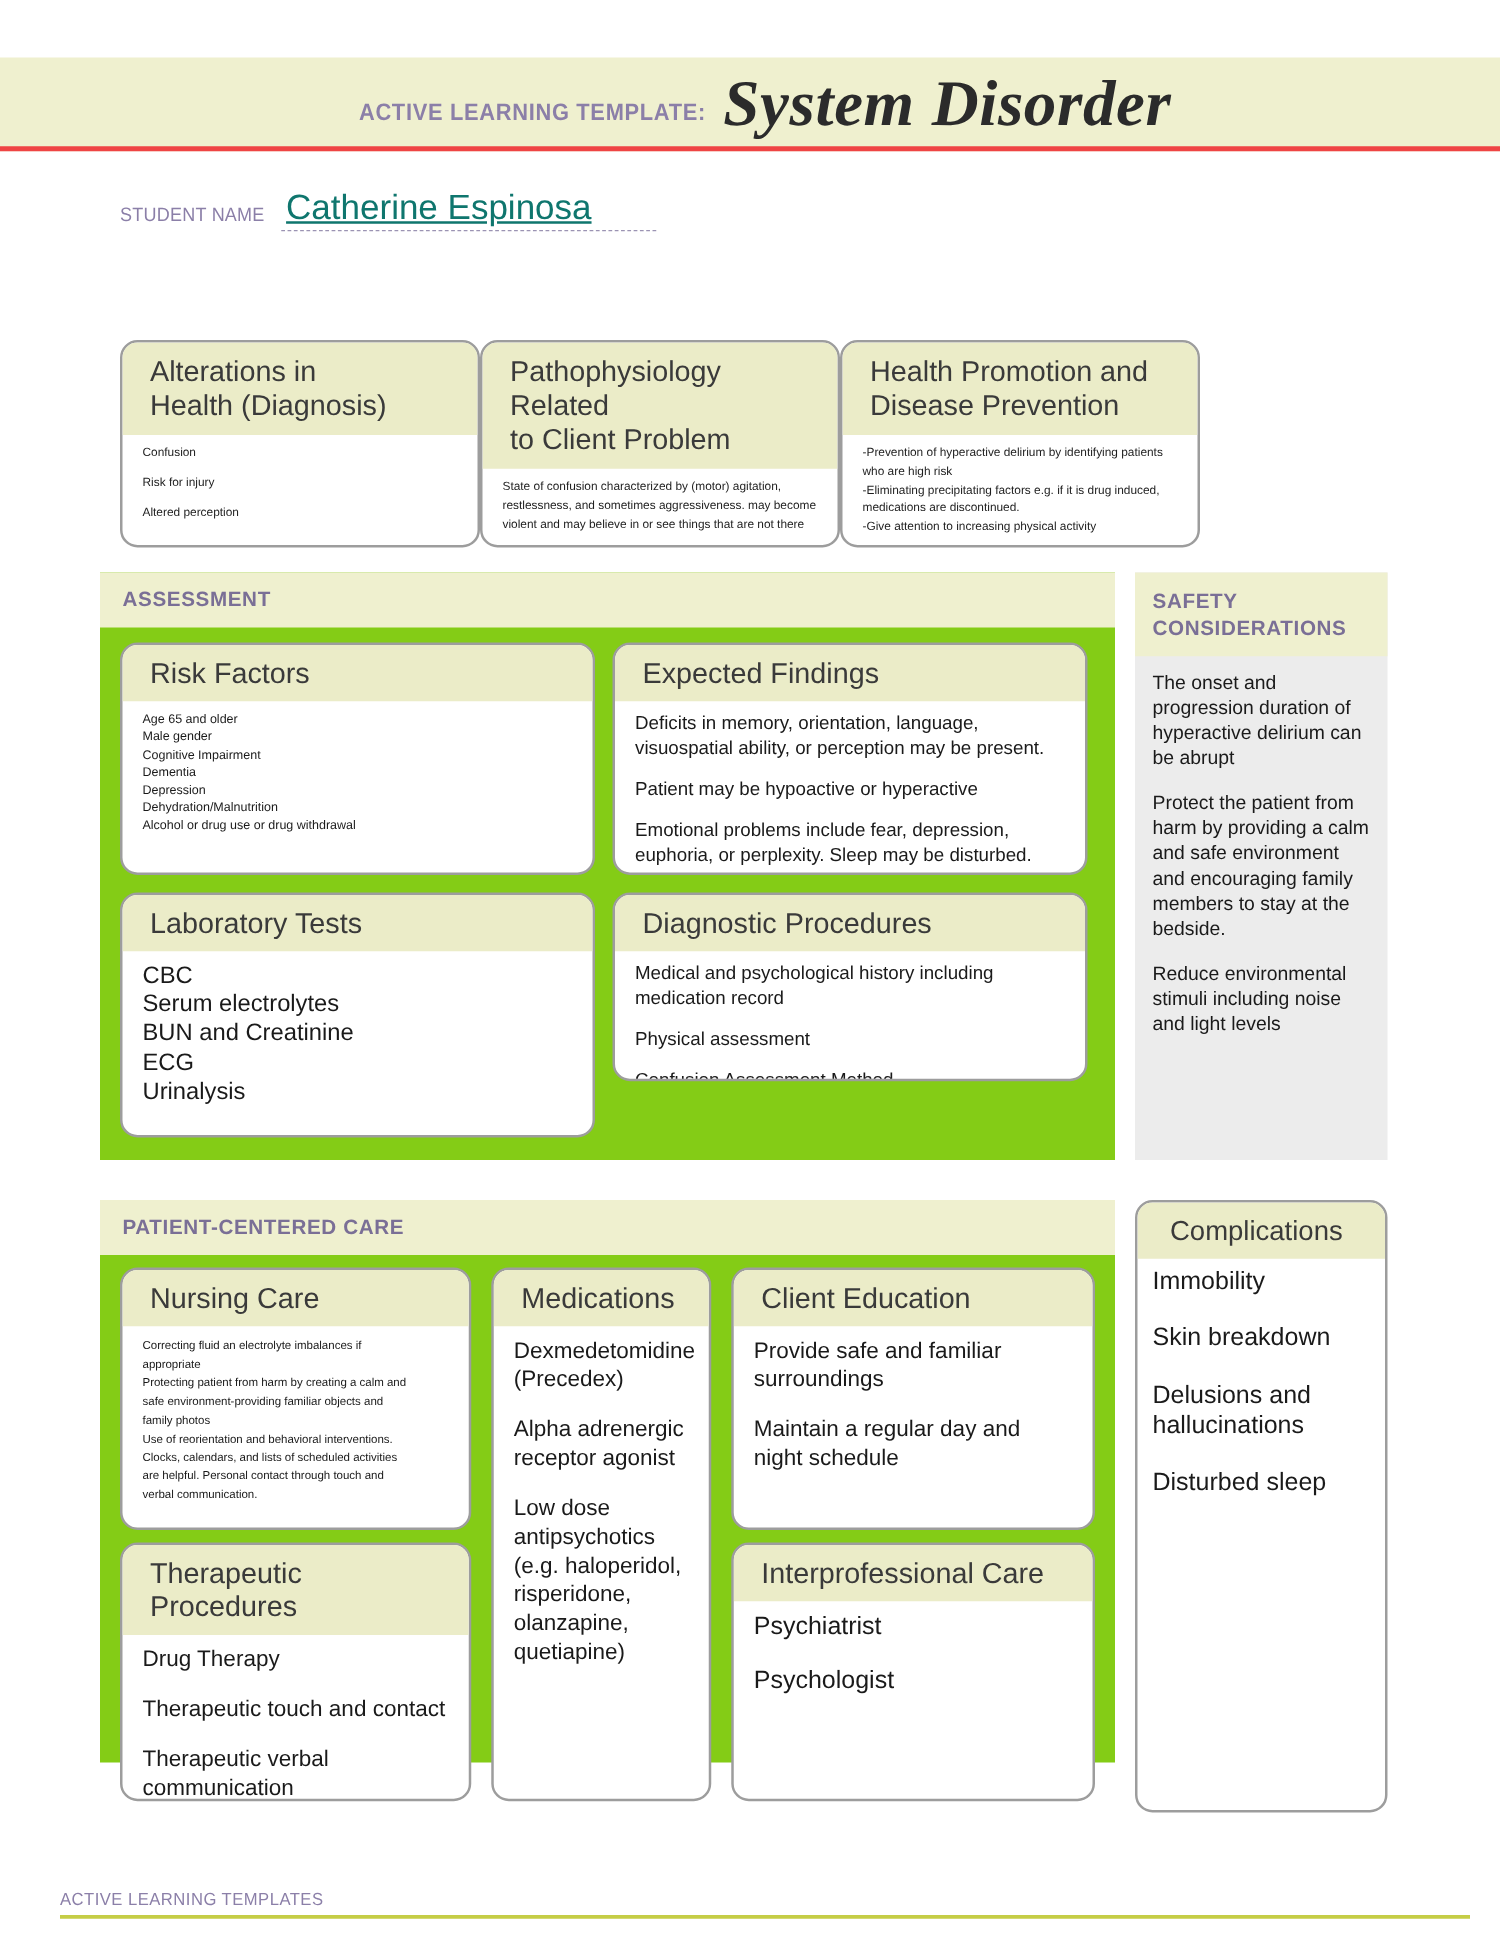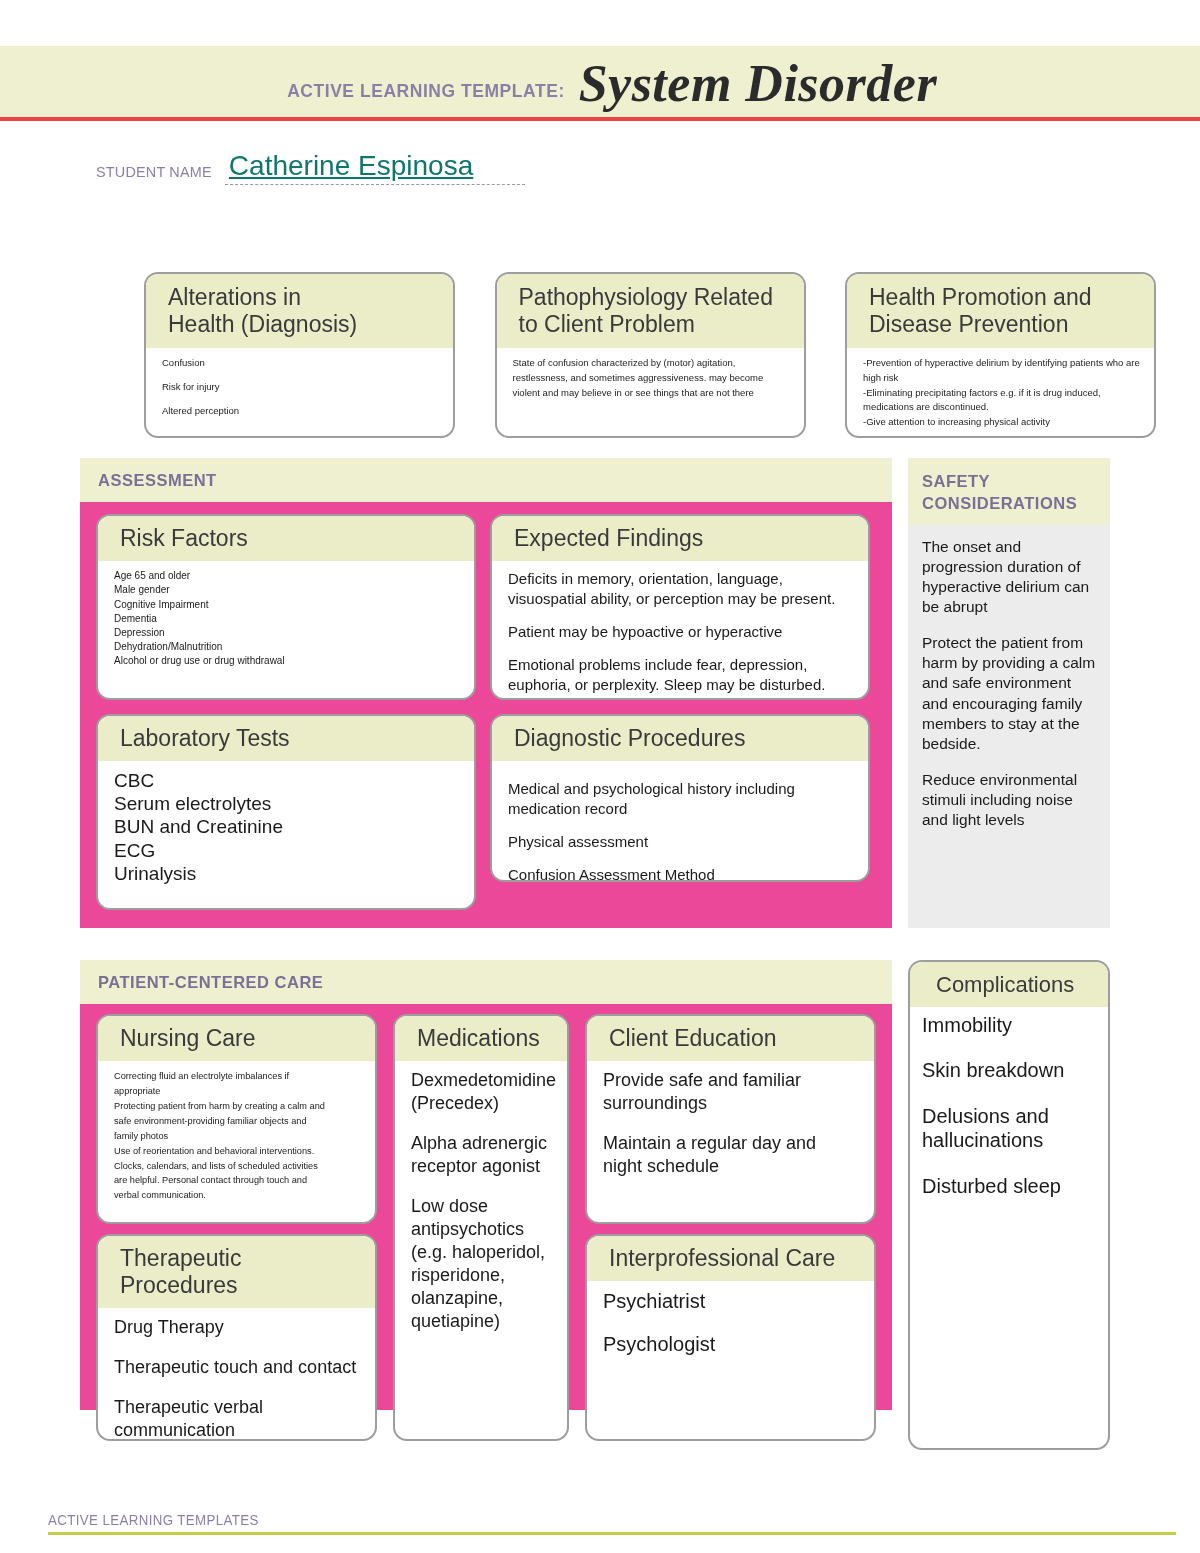--- a/index.html
+++ b/index.html
@@ -49,22 +49,22 @@
     border-bottom: 1px dashed #9b93b3;
   }
   .fill > span {
     font-size: 28px; color: #0f766e; padding: 0 4px;
     position: relative; top: -2px; white-space: nowrap; text-decoration: underline;
   }
   .idrow .right { position: absolute; right: 0; bottom: 0; white-space: nowrap; }
 
   
   .topcards {
-    position: absolute; left: 96px; top: 272px; width: 1012px; height: 166px;
-    display: flex; justify-content: space-between; margin-left: 48px;
+    position: absolute; left: 96px; top: 272px; width: 864px; height: 166px;
+    display: flex; justify-content: space-between;
   }
   .card {
     background: #ffffff;
     border: 2px solid #9d9d9d;
     border-radius: 14px;
     overflow: hidden;
     display: flex; flex-direction: column;
   }
   .card > .card-hd {
     background: #ebecc8;
@@ -76,21 +76,21 @@
   .card > .card-bd { padding: 8px 14px 8px 16px; flex: 1; }
 
   .topcards .card { width: 311px; }
   .topcards .card-hd { font-size: 23px; padding: 10px 10px 10px 22px; }
   .tiny { font-size: 9.5px; line-height: 1.55; color: #1d1d1d; }
   .tiny p { margin: 0 0 9px 0; }
   .tiny p:last-child { margin-bottom: 0; }
   .tiny .dense { margin: 0; }
 
   
-  .panel { position: absolute; background: #ec4899; }
+  .panel { position: absolute; background: #84cc16; }
   .panel-hd {
     background: #eff0cf;
     font-size: 16.5px; font-weight: bold; letter-spacing: .5px;
     color: #7a6f96; text-transform: uppercase;
     padding: 13px 0 12px 18px;
   }
   #assessment-panel { left: 80px; top: 458px; width: 812px; height: 470px; }
   #assessment-grid {
     position: relative; padding: 12px 14px 0 16px;
     display: flex; flex-wrap: wrap; gap: 14px 14px;
@@ -98,21 +98,21 @@
   #assessment-grid .card { width: 380px; }
   .card-mid { font-size: 15px; line-height: 1.33; }
   .card-mid p { margin: 0 0 13px 0; }
   .card-mid p:last-child { margin-bottom: 0; }
   .list-tight { font-size: 10px; line-height: 1.42; }
   .list-tight div { white-space: nowrap; }
 
   .riskbox { height: 186px; }
   .findbox { height: 186px; }
   .labbox  { height: 196px; }
-  .diagbox { height: 168px; gap: 10px; }
+  .diagbox { height: 151px; }
 
   
   #safety-panel {
     left: 908px; top: 458px; width: 202px; height: 470px;
     background: #ececec;
   }
   #safety-panel .panel-hd {
     padding: 12px 12px 10px 14px; line-height: 1.35;
   }
   .safety-body {

